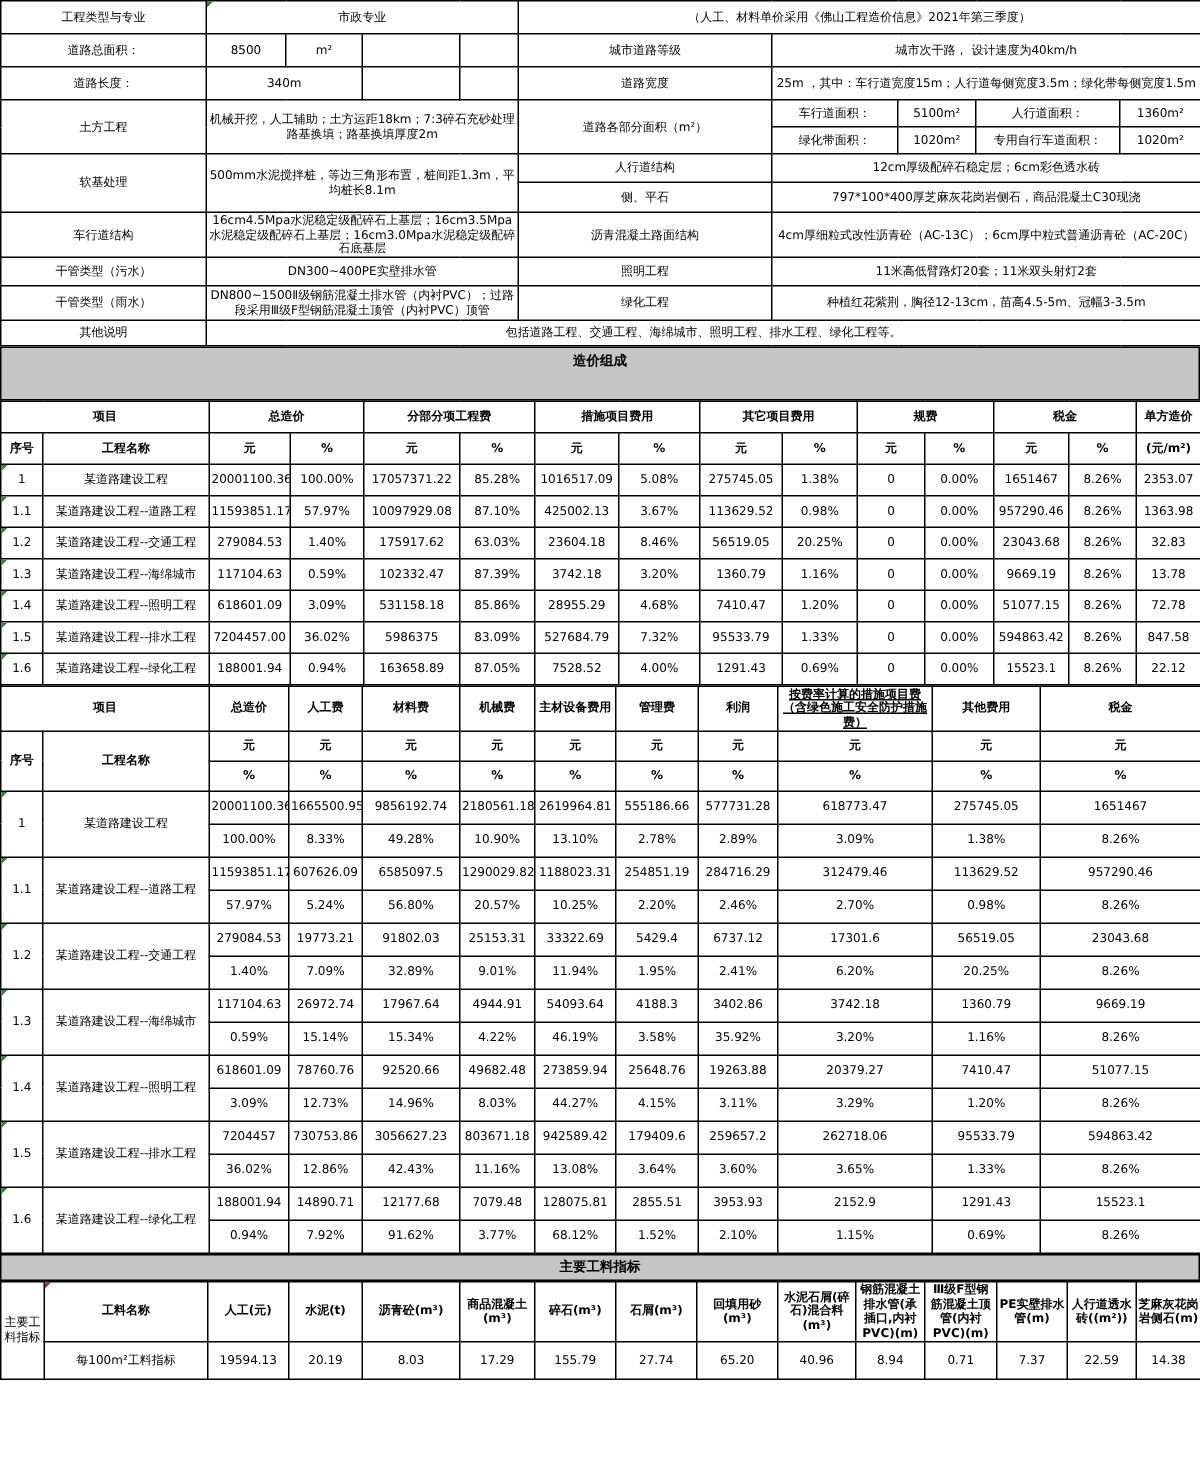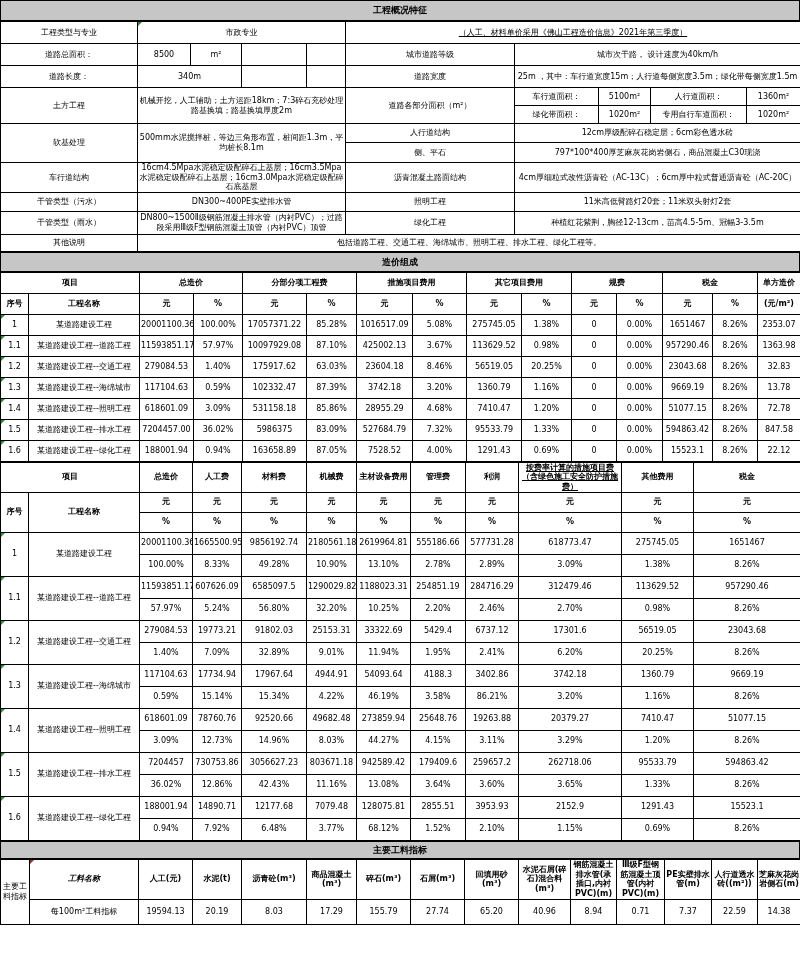--- a/index.html
+++ b/index.html
@@ -4,53 +4,52 @@
 <style>
   * { box-sizing: border-box; margin: 0; padding: 0; }
   html,body { background:#fff; }
   body { width:800px; font-family:"DejaVu Sans","Liberation Sans",sans-serif; color:#000; }
   .sheet { width:800px; height:977px; overflow:hidden; background:#fff; }
   .title { height:40px; line-height:44px; text-align:center; font-size:18px; font-weight:bold;
            font-family:"Liberation Serif","DejaVu Serif",serif; letter-spacing:1px; }
   .bar { background:#c6c6c6; border:1px solid #000; text-align:center;
          font-size:9px; font-weight:bold; }
   .bar.b21 { height:21px; line-height:19px; }
-  .bar.b20 { height:20px; line-height:18px; }
+  .bar.b20 { height:36px; line-height:18px; }
   .bar.b18 { height:18px; line-height:16px; }
   table.grid { width:800px; border-collapse:collapse; table-layout:fixed; }
   table.grid td, table.grid th { border:1px solid #000; text-align:center; vertical-align:middle;
         font-size:8px; font-weight:normal; padding:0 1px; overflow:hidden; line-height:1.2; }
   table.grid th { font-weight:bold; }
   .h17{height:17px}.h18{height:18px}.h19{height:19px}.h20{height:20px}.h21{height:21px}
   .h22{height:22px}.h23{height:23px}.h25{height:25px}.h26{height:26px}.h30{height:30px}.h40{height:40px}
   .lbl { font-size:8.5px;margin-left:40px; }
   .desc { text-align:left; font-size:8px; padding:0 2px; }
   .left { text-align:left; padding:0 2px; }
-  .right { text-align:right; padding:0 3px; font-size:8.5px;text-decoration:underline; }
+  .right { text-align:right; padding:0 3px; font-size:8.5px; }
   .nowrap { white-space:nowrap; }
   .num { font-size:7.5px; }
   .name { font-size:8px; }
   .b { font-weight:bold; }
   .small { font-size:7.5px;text-decoration:underline; }
   .gm { position:relative; }
   .gm::before { content:""; position:absolute; top:0; left:0; width:0; height:0;
                 border-top:4px solid #2e8b2e; border-right:4px solid transparent; }
-  .rm { position:relative;font-style:italic; }
+  .rm { position:relative; }
   .rm::before { content:""; position:absolute; top:0; left:0; width:0; height:0;
                 border-top:4px solid #943634; border-right:4px solid transparent; }
   .side { font-size:8.5px; font-weight:bold; line-height:1.35; padding:0 2px; }
   .mh { font-size:7.5px; line-height:1.15; }
 </style>
 </head>
 <body>
 
 <div class="sheet">
 
 
-  <div class="bar b21">工程概况特征</div>
 
   <table class="grid">
     <colgroup>
       <col style="width:137px">
         <col style="width:53px">
         <col style="width:51px">
         <col style="width:65px">
         <col style="width:39px">
       <col style="width:169px">
         <col style="width:84px">
@@ -398,21 +397,21 @@
           <td class="num">254851.19</td>
           <td class="num">284716.29</td>
           <td class="num">312479.46</td>
           <td class="num">113629.52</td>
           <td class="num">957290.46</td>
         </tr>
         <tr class="h22">
           <td class="num">57.97%</td>
           <td class="num">5.24%</td>
           <td class="num">56.80%</td>
-          <td class="num">32.20%</td>
+          <td class="num">20.57%</td>
           <td class="num">10.25%</td>
           <td class="num">2.20%</td>
           <td class="num">2.46%</td>
           <td class="num">2.70%</td>
           <td class="num">0.98%</td>
           <td class="num">8.26%</td>
         </tr>
         <tr class="h22">
           <td class="num gm" rowspan="2">1.2</td>
           <td class="name" rowspan="2">某道路建设工程--交通工程</td>
@@ -436,38 +435,38 @@
           <td class="num">1.95%</td>
           <td class="num">2.41%</td>
           <td class="num">6.20%</td>
           <td class="num">20.25%</td>
           <td class="num">8.26%</td>
         </tr>
         <tr class="h22">
           <td class="num gm" rowspan="2">1.3</td>
           <td class="name" rowspan="2">某道路建设工程--海绵城市</td>
           <td class="num">117104.63</td>
-          <td class="num">17734.94</td>
+          <td class="num">26972.74</td>
           <td class="num">17967.64</td>
           <td class="num">4944.91</td>
           <td class="num">54093.64</td>
           <td class="num">4188.3</td>
           <td class="num">3402.86</td>
           <td class="num">3742.18</td>
           <td class="num">1360.79</td>
           <td class="num">9669.19</td>
         </tr>
         <tr class="h22">
           <td class="num">0.59%</td>
           <td class="num">15.14%</td>
           <td class="num">15.34%</td>
           <td class="num">4.22%</td>
           <td class="num">46.19%</td>
           <td class="num">3.58%</td>
-          <td class="num">86.21%</td>
+          <td class="num">35.92%</td>
           <td class="num">3.20%</td>
           <td class="num">1.16%</td>
           <td class="num">8.26%</td>
         </tr>
         <tr class="h22">
           <td class="num gm" rowspan="2">1.4</td>
           <td class="name" rowspan="2">某道路建设工程--照明工程</td>
           <td class="num">618601.09</td>
           <td class="num">78760.76</td>
           <td class="num">92520.66</td>
@@ -527,21 +526,21 @@
           <td class="num">128075.81</td>
           <td class="num">2855.51</td>
           <td class="num">3953.93</td>
           <td class="num">2152.9</td>
           <td class="num">1291.43</td>
           <td class="num">15523.1</td>
         </tr>
         <tr class="h22">
           <td class="num">0.94%</td>
           <td class="num">7.92%</td>
-          <td class="num">6.48%</td>
+          <td class="num">91.62%</td>
           <td class="num">3.77%</td>
           <td class="num">68.12%</td>
           <td class="num">1.52%</td>
           <td class="num">2.10%</td>
           <td class="num">1.15%</td>
           <td class="num">0.69%</td>
           <td class="num">8.26%</td>
         </tr>
       </tbody>
   </table>

